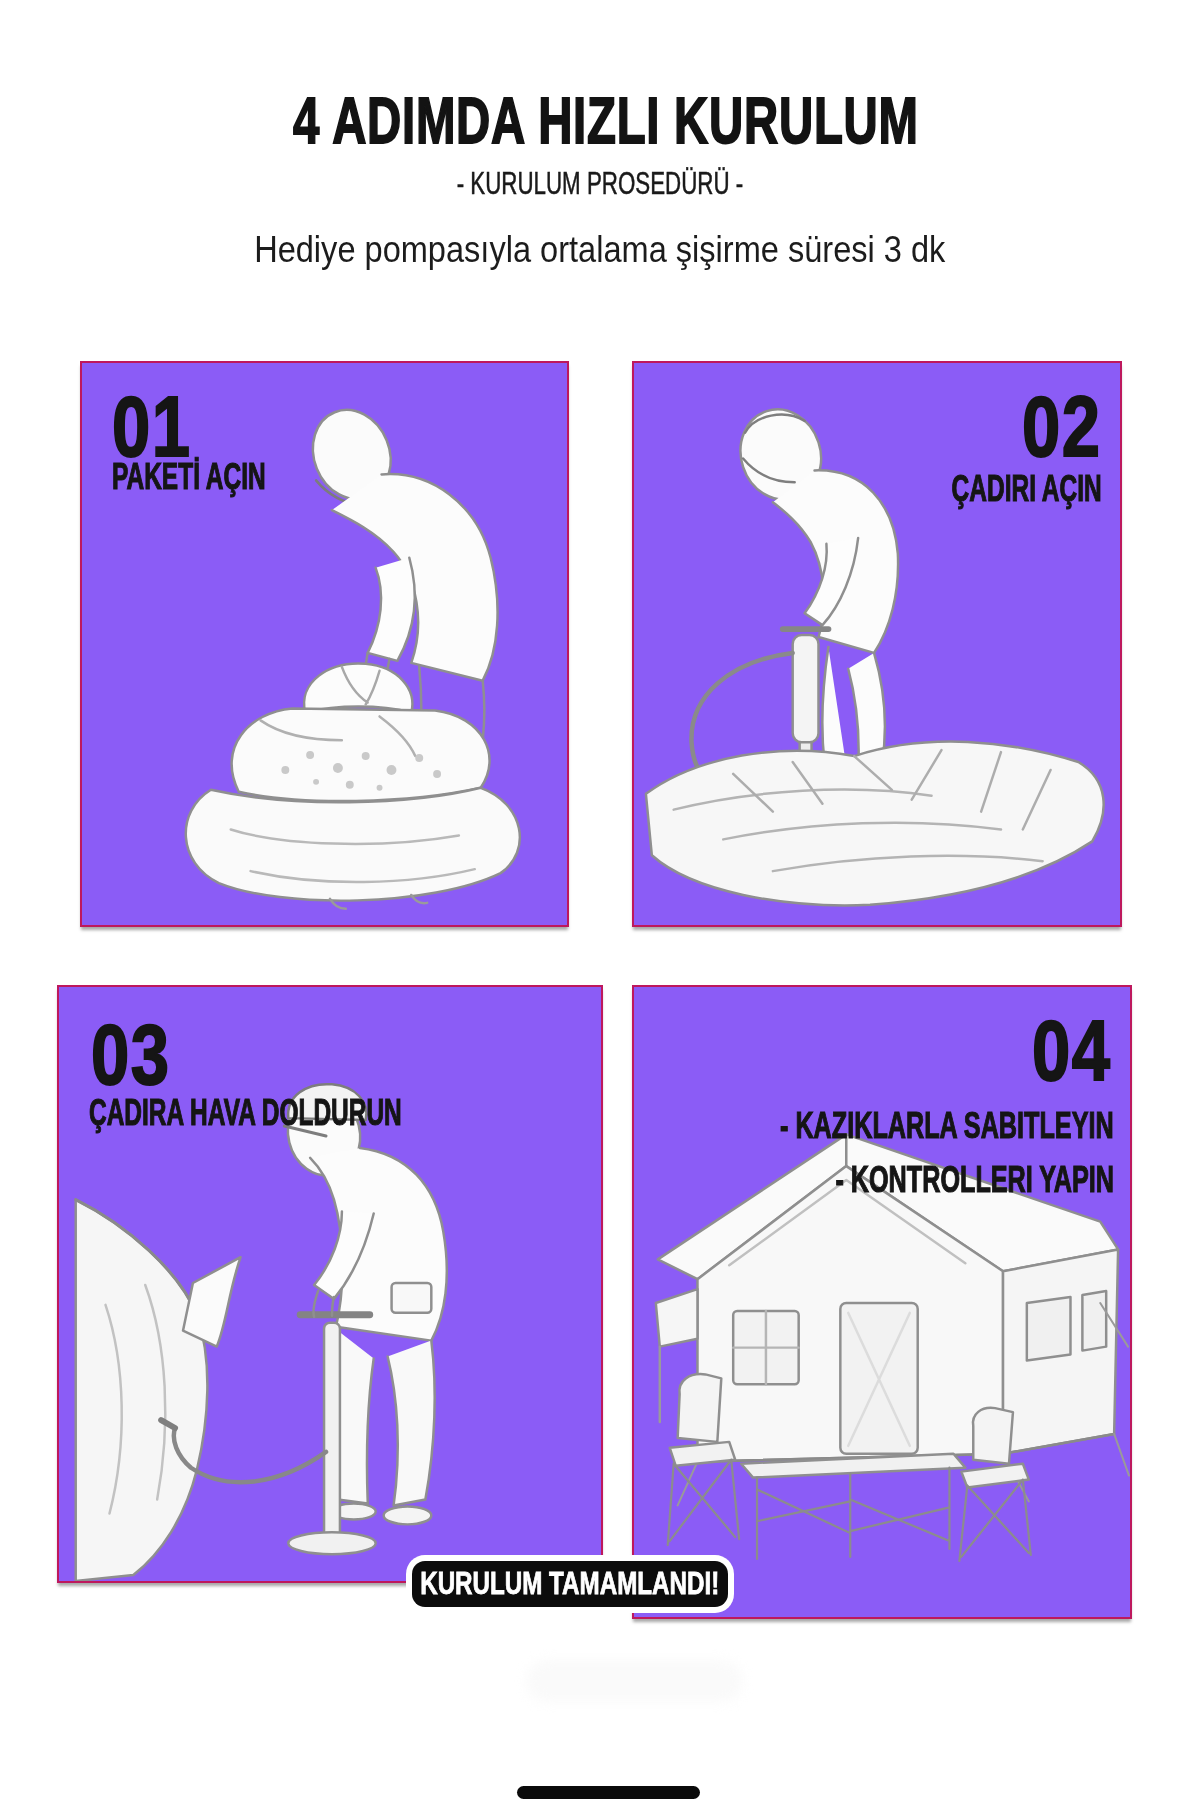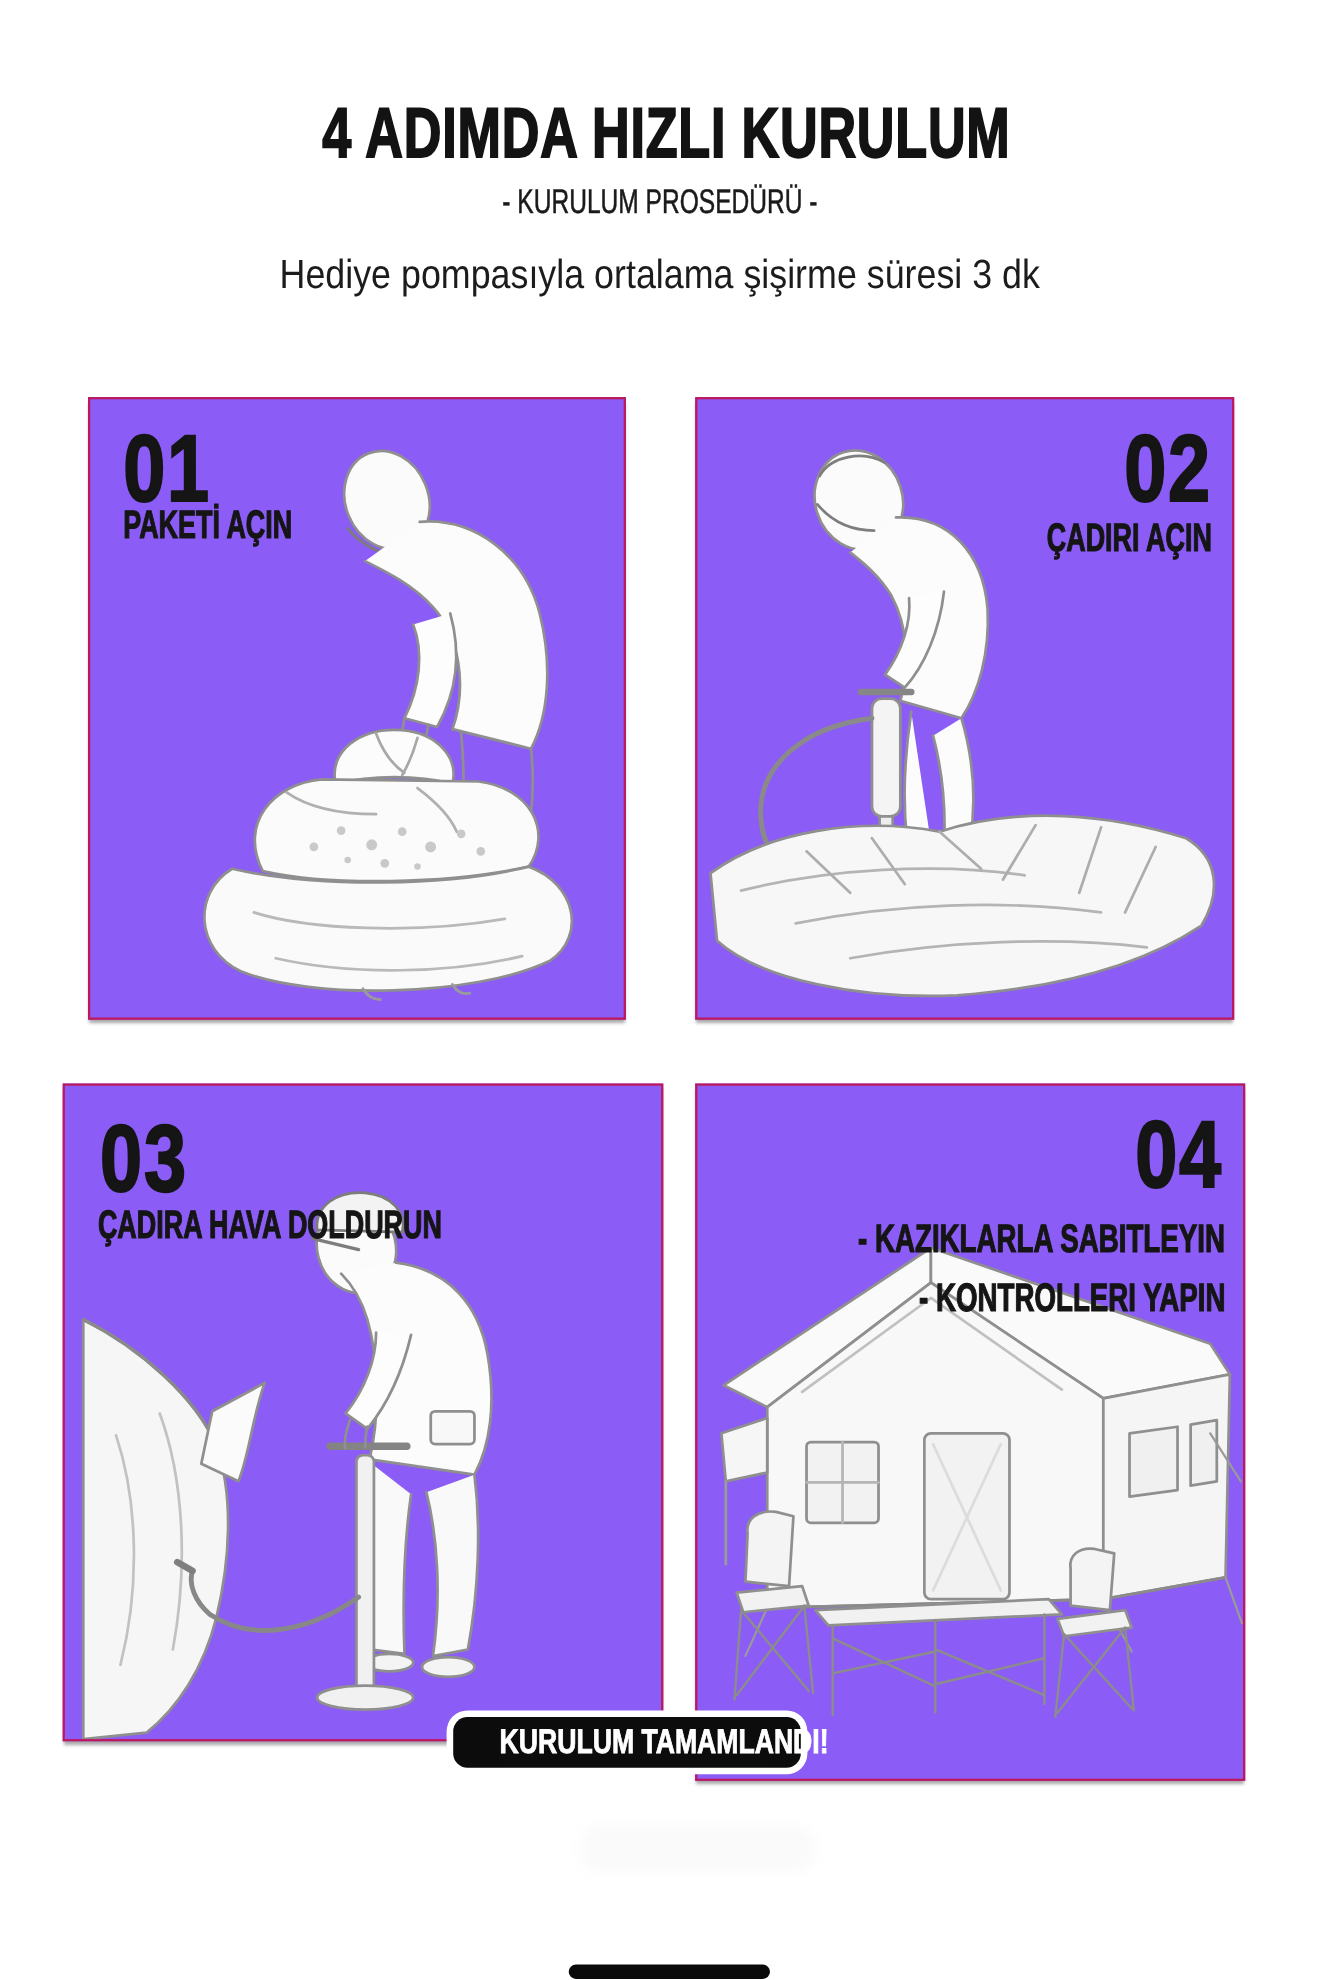--- a/index.html
+++ b/index.html
@@ -33,21 +33,21 @@
   .lbl .cond{-webkit-text-stroke:1.1px #151515;}
   .lbl.left{left:30px;top:96px;}
   .lbl.right{right:18px;top:108px;text-align:left;}
 
   .p4lines{position:absolute;right:16px;top:112px;text-align:right;font-size:36px;font-weight:700;line-height:54px;color:#151515;}
   .p4lines .row{display:block;}
   .p4lines .cond{-webkit-text-stroke:1.1px #151515;}
 
   
   .badge{position:absolute;left:412px;top:1561px;width:316px;height:46px;background:#0c0c0c;border-radius:13px;
-         box-shadow:0 0 0 6px #ffffff;display:flex;align-items:center;justify-content:flex-start;}
+         box-shadow:0 0 0 6px #ffffff;display:flex;align-items:center;justify-content:center;}
   .badge-text{color:#ffffff;font-size:31px;font-weight:700;-webkit-text-stroke:0.8px #ffffff;}
 
   
   .ghost{position:absolute;left:527px;top:1660px;width:215px;height:42px;background:#fafafa;border-radius:20px;filter:blur(6px);}
   .home-bar{position:absolute;left:517px;top:1786px;width:183px;height:13px;background:#0a0a0a;border-radius:7px;}
 </style>
 </head>
 <body>
 
 <div class="canvas">

